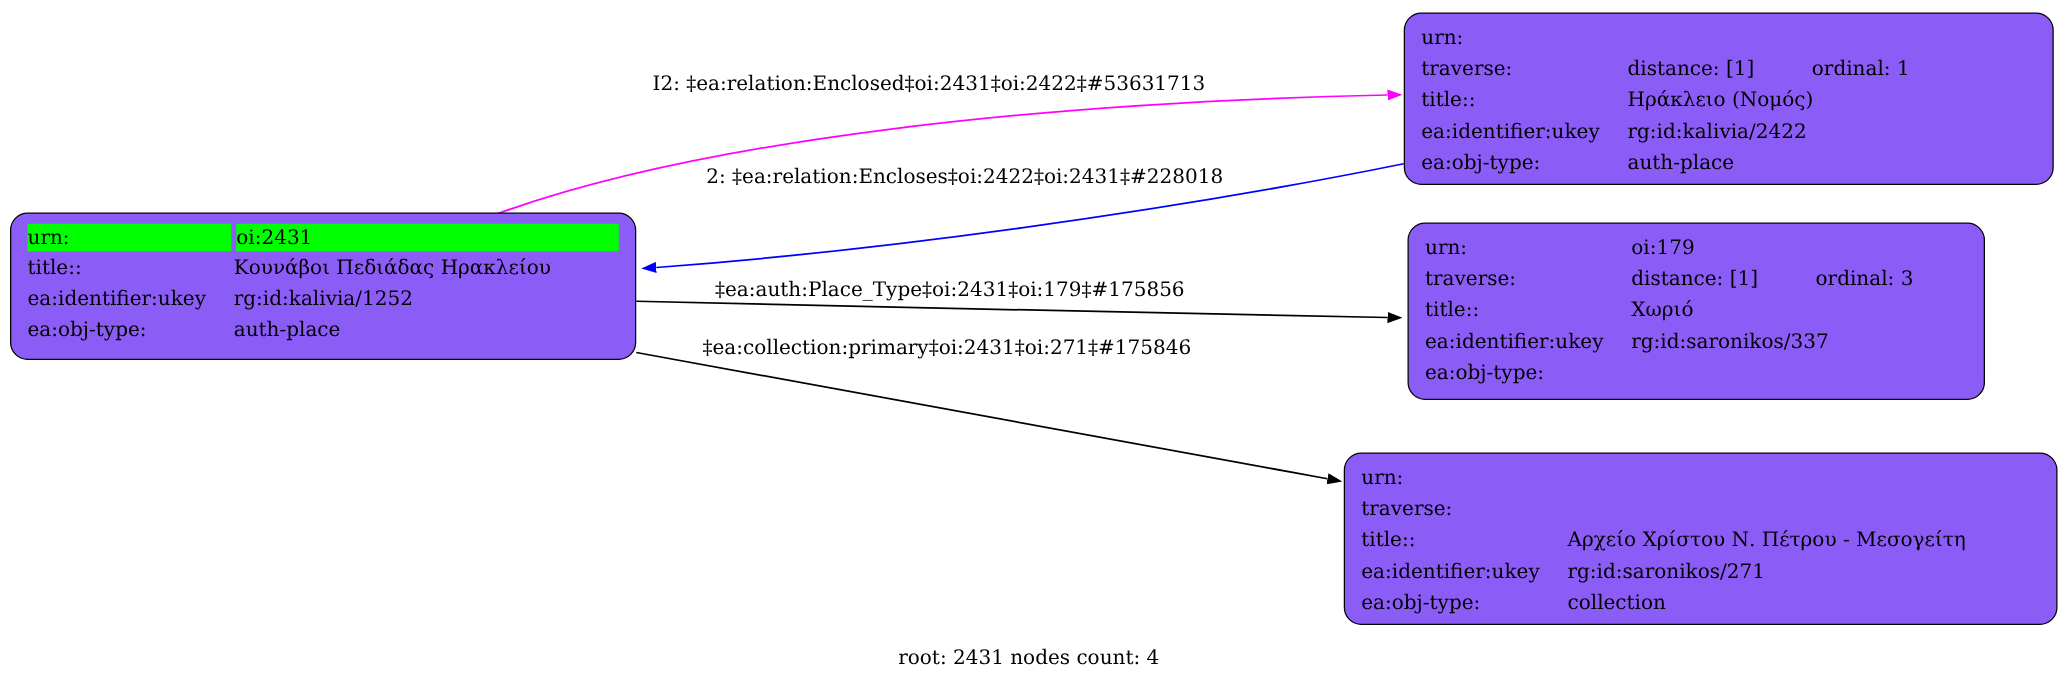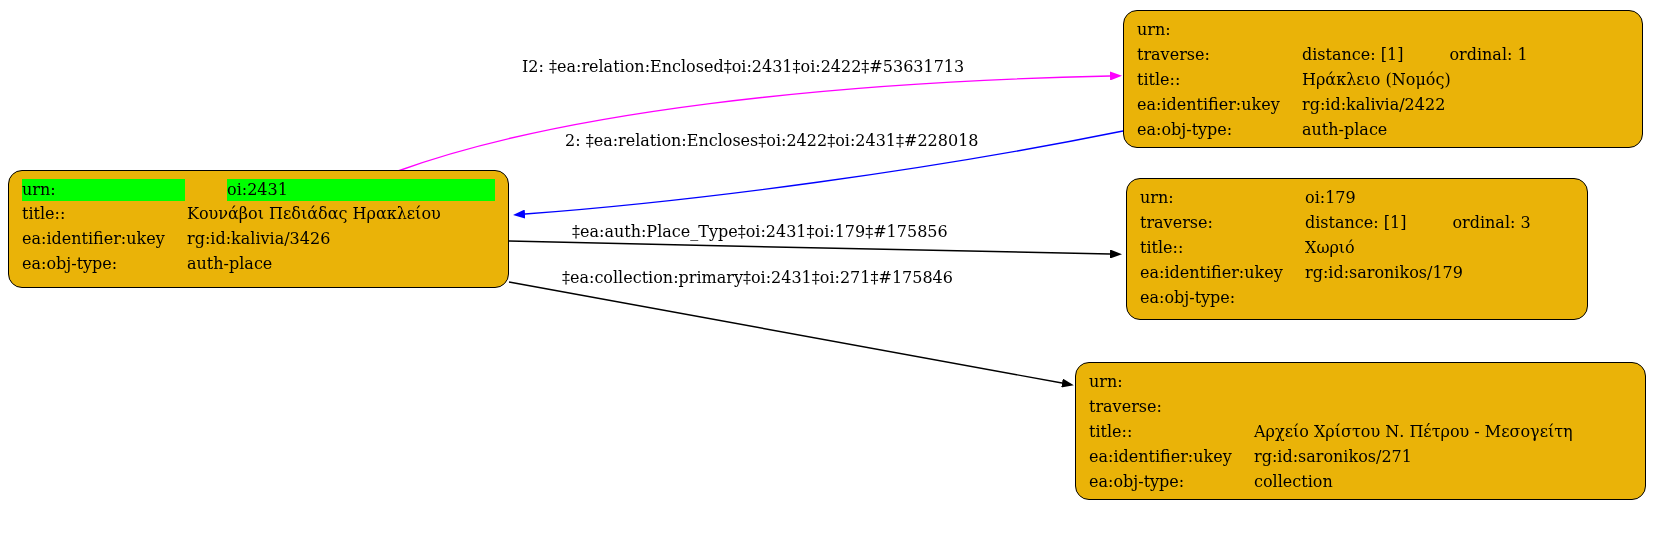--- a/index.html
+++ b/index.html
@@ -9,31 +9,31 @@
     height: 553px;
     background: #ffffff;
     font-family: "DejaVu Serif", serif;
     font-size: 16px;
     color: #000000;
     overflow: hidden;
   }
   #edges-svg { position: absolute; left: 0; top: 0; width: 1653px; height: 553px; }
   .node {
     position: absolute;
-    background: #eab308;
+    background: #8b5cf6;
     border: 1.4px solid #000000;
     border-radius: 14px;
     box-sizing: border-box;
     padding: 6px 13px;
   }
   .row { display: flex; line-height: 25px; white-space: nowrap; }
   .key { width: 165px; flex: 0 0 165px; }
   .val { flex: 1 1 auto; }
   .hl-key { background: #00ff00; width: 163px; flex: 0 0 163px; margin-right: 4px; line-height: 22px; margin-top: 2px; }
-  .hl-val { background: #00ff00; line-height: 22px; margin-top: 2px; margin-left: 38px; }
+  .hl-val { background: #00ff00; line-height: 22px; margin-top: 2px; }
   .ordinal { margin-left: 46px; }
   .edge-label {
     position: absolute;
     white-space: nowrap;
     line-height: 20px;
   }
   .graph-label {
     position: absolute;
     white-space: nowrap;
     text-align: center;
@@ -66,21 +66,21 @@
     <div class="row">
       <span class="key hl-key">urn:</span>
       <span class="val hl-val">oi:2431</span>
     </div>
     <div class="row">
       <span class="key">title::</span>
       <span class="val">Κουνάβοι Πεδιάδας Ηρακλείου</span>
     </div>
     <div class="row">
       <span class="key">ea:identifier:ukey</span>
-      <span class="val">rg:id:kalivia/3426</span>
+      <span class="val">rg:id:kalivia/1252</span>
     </div>
     <div class="row">
       <span class="key">ea:obj-type:</span>
       <span class="val">auth-place</span>
     </div>
   </div>
 
   <div class="node" style="left:1123px; top:10px; width:520px; height:138px;">
     <div class="row">
       <span class="key">urn:</span>
@@ -111,21 +111,21 @@
     <div class="row">
       <span class="key">traverse:</span>
       <span class="val"><span>distance: [1]</span><span class="ordinal">ordinal: 3</span></span>
     </div>
     <div class="row">
       <span class="key">title::</span>
       <span class="val">Χωριό</span>
     </div>
     <div class="row">
       <span class="key">ea:identifier:ukey</span>
-      <span class="val">rg:id:saronikos/179</span>
+      <span class="val">rg:id:saronikos/337</span>
     </div>
     <div class="row">
       <span class="key">ea:obj-type:</span>
     </div>
   </div>
 
   <div class="node" style="left:1075px; top:362px; width:571px; height:138px;">
     <div class="row">
       <span class="key">urn:</span>
     </div>
@@ -144,14 +144,15 @@
       <span class="key">ea:obj-type:</span>
       <span class="val">collection</span>
     </div>
   </div>
 
   <div class="edge-label" style="left:522px; top:57px;">I2: ‡ea:relation:Enclosed‡oi:2431‡oi:2422‡#53631713</div>
   <div class="edge-label" style="left:565px; top:131px;">2: ‡ea:relation:Encloses‡oi:2422‡oi:2431‡#228018</div>
   <div class="edge-label" style="left:572px; top:222px;">‡ea:auth:Place_Type‡oi:2431‡oi:179‡#175856</div>
   <div class="edge-label" style="left:562px; top:268px;">‡ea:collection:primary‡oi:2431‡oi:271‡#175846</div>
 
+  <div class="graph-label" style="left:623px; top:516px; width:400px;">root: 2431 nodes count: 4</div>
 
 </div>
 
 </body></html>

